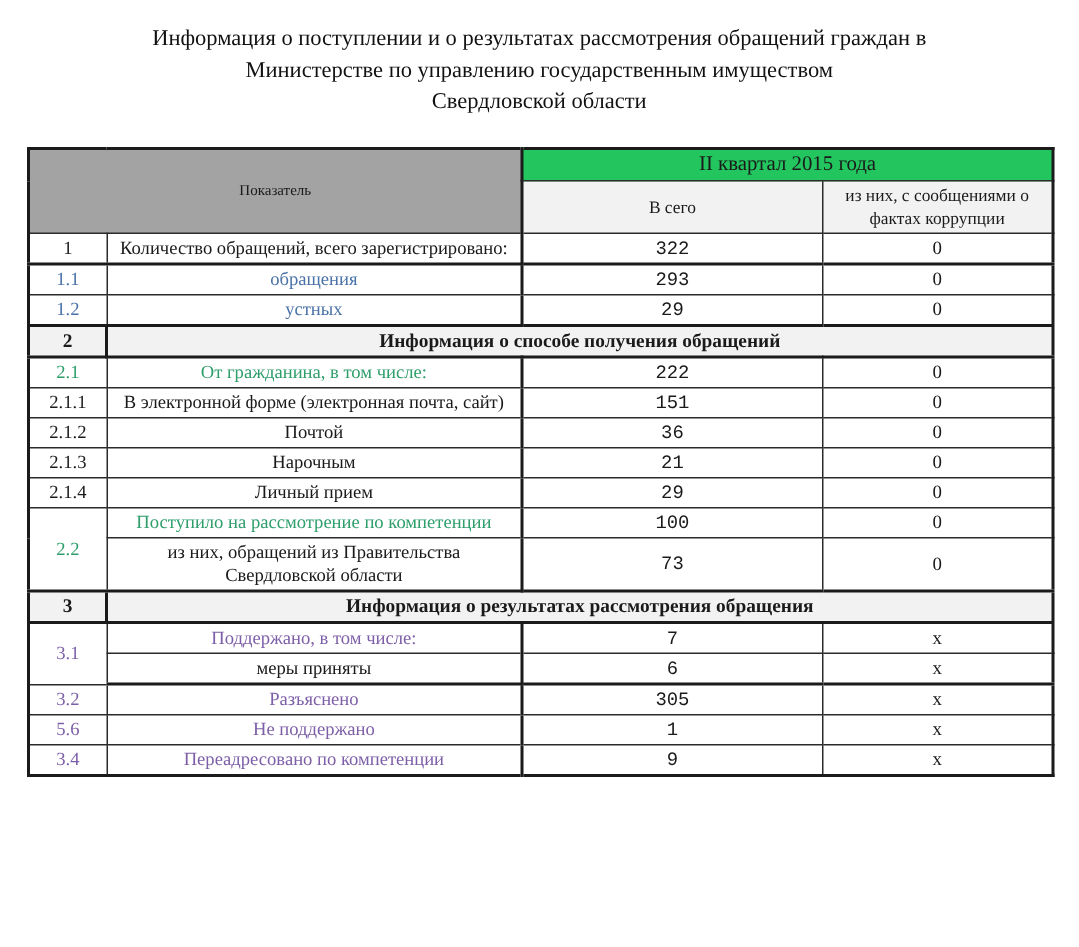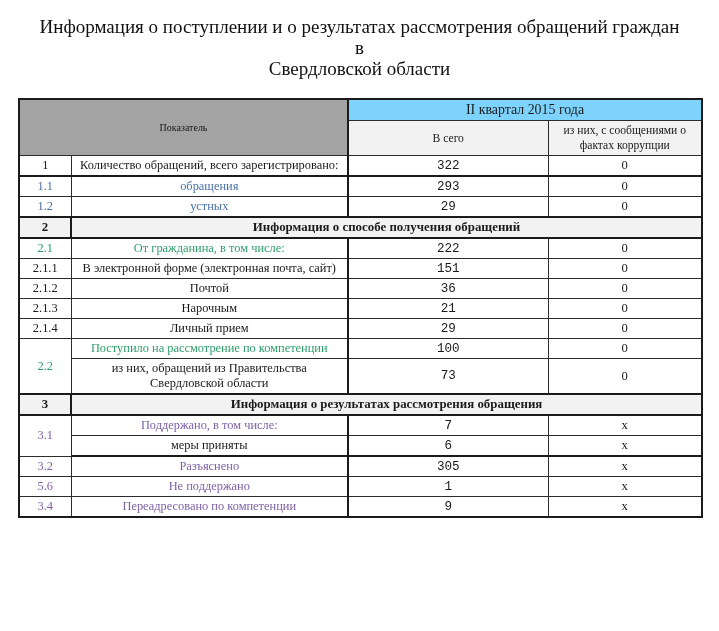--- a/index.html
+++ b/index.html
@@ -19,21 +19,21 @@
     position: relative;
     width: 719px;
     height: 631px;
     box-sizing: border-box;
   }
 
   
   .doc-title {
     padding: 16px 34px 0 34px;
     text-align: center;
-    font-size: 19px;
+    font-size: 15px;
     line-height: 21px;
     font-weight: normal;
     color: #111111;
   }
   .doc-title .tline { display: block; }
 
   
   .table-wrap {
     position: absolute;
     left: 18px;
@@ -68,21 +68,21 @@
     font-size: 10px;
     border-right: 2px solid #1b1b1b !important;
   }
   .hdr-sub {
     background: #f2f2f2;
     font-size: 11.6px;
     font-weight: normal;
     line-height: 15px;
   }
   .hdr-quarter {
-    background: #7dd3fc;
+    background: #22c55e;
     font-weight: bold;
     font-size: 13.9px;
     border-bottom: 1px solid #2b2b2b;
   }
 
   
   td.num     { font-size: 12.4px; }
   td.ind     { font-size: 12.4px; line-height: 15px; border-right: 2px solid #1b1b1b !important; }
   td.val     { font-size: 12.6px; font-family: Liberation Mono, monospace; }
   td.corr    { font-size: 12.6px; }
@@ -114,20 +114,21 @@
 
   .rowspan-cell { vertical-align: middle; }
 </style>
 </head>
 <body>
 
 <div class="page">
 
   <div class="doc-title">
     <span class="tline">Информация о поступлении и о результатах рассмотрения обращений граждан  в</span>
+    <span class="tline">Министерстве по управлению государственным имуществом</span>
     <span class="tline">Свердловской области</span>
   </div>
 
   <div class="table-wrap">
     <table class="report">
       <colgroup>
         <col class="c-num">
         <col class="c-ind">
         <col class="c-tot">
         <col class="c-corr">

